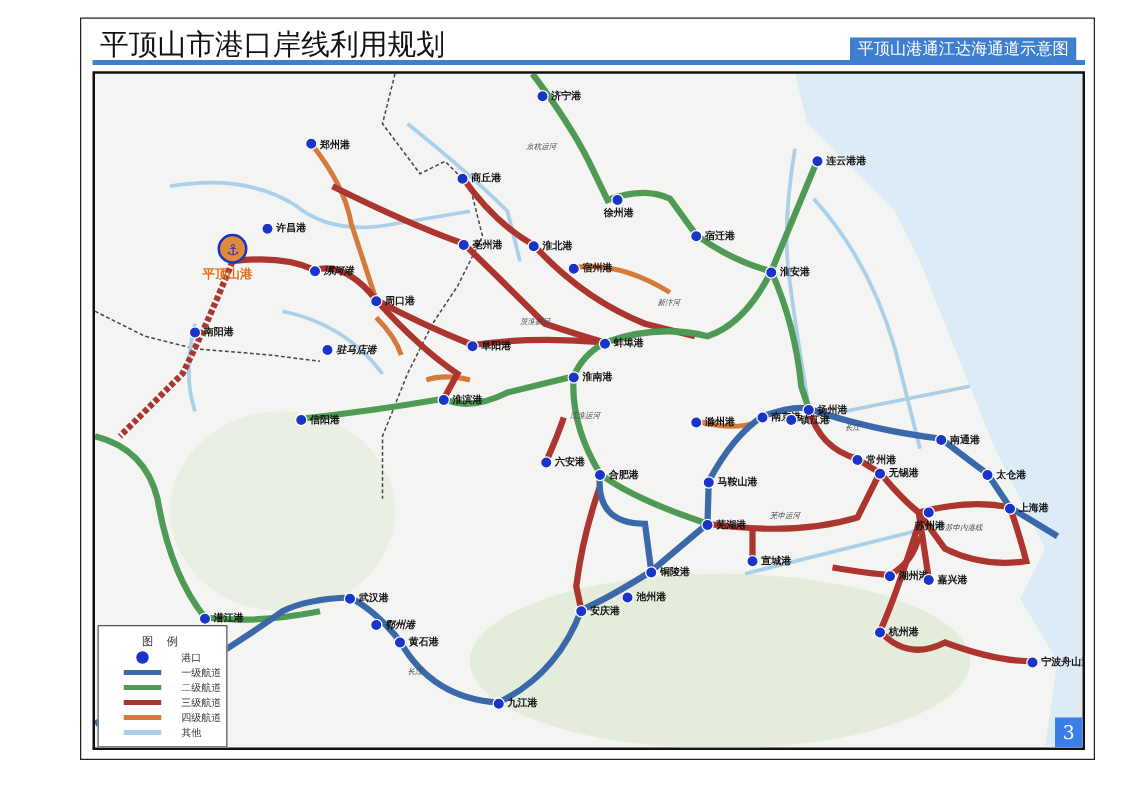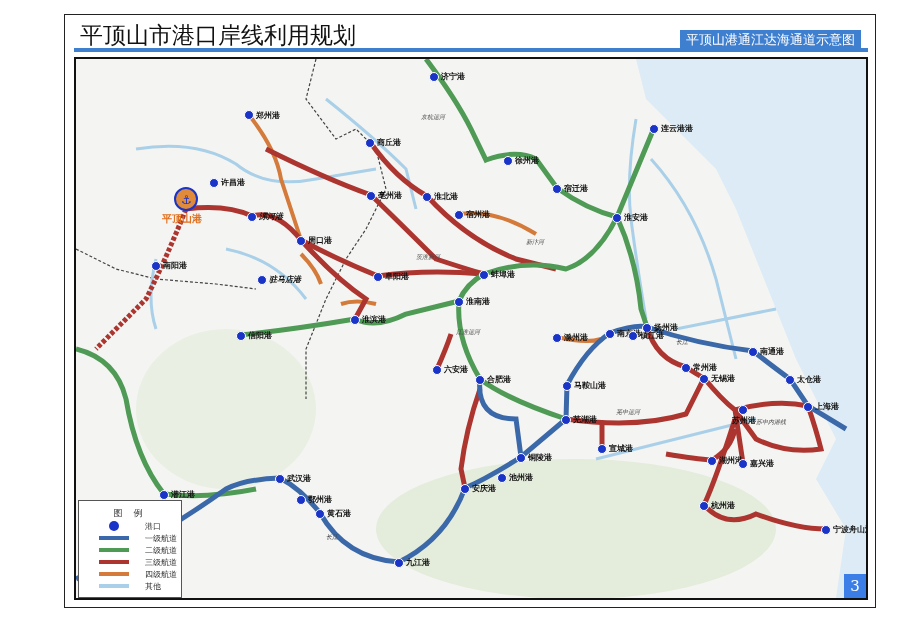--- a/index.html
+++ b/index.html
@@ -132,21 +132,21 @@
         <span style="font-size: 8px; font-weight: bold; color: rgb(17, 17, 17); margin-left: 2px; white-space: nowrap; font-family: &quot;DejaVu Sans&quot;, sans-serif;">亳州港</span>
       </div>
       <div class="port" style="left: 346px; top: 132px; display: flex; align-items: center;">
         <span style="width: 10px; height: 10px; border-radius: 50%; background: rgb(26, 52, 200); display: inline-block; border: 1px solid rgb(255, 255, 255); box-sizing: border-box;"></span>
         <span style="font-size: 8px; font-weight: bold; color: rgb(17, 17, 17); margin-left: 2px; white-space: nowrap; font-family: &quot;DejaVu Sans&quot;, sans-serif;">淮北港</span>
       </div>
       <div class="port" style="left: 378px; top: 150px; display: flex; align-items: center;">
         <span style="width: 10px; height: 10px; border-radius: 50%; background: rgb(26, 52, 200); display: inline-block; border: 1px solid rgb(255, 255, 255); box-sizing: border-box;"></span>
         <span style="font-size: 8px; font-weight: bold; color: rgb(17, 17, 17); margin-left: 2px; white-space: nowrap; font-family: &quot;DejaVu Sans&quot;, sans-serif;">宿州港</span>
       </div>
-      <div class="port" style="left: 427px; top: 96px; display: flex; align-items: center;">
+      <div class="port" style="left: 405px; top: 96px; display: flex; align-items: center; flex-direction: column;">
         <span style="width: 10px; height: 10px; border-radius: 50%; background: rgb(26, 52, 200); display: inline-block; border: 1px solid rgb(255, 255, 255); box-sizing: border-box;"></span>
         <span style="font-size: 8px; font-weight: bold; color: rgb(17, 17, 17); margin-left: 2px; white-space: nowrap; font-family: &quot;DejaVu Sans&quot;, sans-serif;">徐州港</span>
       </div>
       <div class="port" style="left: 476px; top: 124px; display: flex; align-items: center;">
         <span style="width: 10px; height: 10px; border-radius: 50%; background: rgb(26, 52, 200); display: inline-block; border: 1px solid rgb(255, 255, 255); box-sizing: border-box;"></span>
         <span style="font-size: 8px; font-weight: bold; color: rgb(17, 17, 17); margin-left: 2px; white-space: nowrap; font-family: &quot;DejaVu Sans&quot;, sans-serif;">宿迁港</span>
       </div>
       <div class="port" style="left: 573px; top: 64px; display: flex; align-items: center;">
         <span style="width: 10px; height: 10px; border-radius: 50%; background: rgb(26, 52, 200); display: inline-block; border: 1px solid rgb(255, 255, 255); box-sizing: border-box;"></span>
         <span style="font-size: 8px; font-weight: bold; color: rgb(17, 17, 17); margin-left: 2px; white-space: nowrap; font-family: &quot;DejaVu Sans&quot;, sans-serif;">连云港港</span>
@@ -268,21 +268,21 @@
         <span style="font-size: 8px; font-weight: bold; color: rgb(17, 17, 17); margin-left: 2px; white-space: nowrap; font-family: &quot;DejaVu Sans&quot;, sans-serif;">杭州港</span>
       </div>
       <div class="port" style="left: 745px; top: 465px; display: flex; align-items: center;">
         <span style="width: 10px; height: 10px; border-radius: 50%; background: rgb(26, 52, 200); display: inline-block; border: 1px solid rgb(255, 255, 255); box-sizing: border-box;"></span>
         <span style="font-size: 8px; font-weight: bold; color: rgb(17, 17, 17); margin-left: 2px; white-space: nowrap; font-family: &quot;DejaVu Sans&quot;, sans-serif;">宁波舟山港</span>
       </div>
       <div class="port" style="left: 199px; top: 414px; display: flex; align-items: center;">
         <span style="width: 10px; height: 10px; border-radius: 50%; background: rgb(26, 52, 200); display: inline-block; border: 1px solid rgb(255, 255, 255); box-sizing: border-box;"></span>
         <span style="font-size: 8px; font-weight: bold; color: rgb(17, 17, 17); margin-left: 2px; white-space: nowrap; font-family: &quot;DejaVu Sans&quot;, sans-serif;">武汉港</span>
       </div>
-      <div class="port" style="left: 220px; top: 435px; display: flex; align-items: center;">
+      <div class="port" style="left: 220px; top: 435px; display: flex; align-items: center; font-style: italic;">
         <span style="width: 10px; height: 10px; border-radius: 50%; background: rgb(26, 52, 200); display: inline-block; border: 1px solid rgb(255, 255, 255); box-sizing: border-box;"></span>
         <span style="font-size: 8px; font-weight: bold; color: rgb(17, 17, 17); margin-left: 2px; white-space: nowrap; font-family: &quot;DejaVu Sans&quot;, sans-serif;">鄂州港</span>
       </div>
       <div class="port" style="left: 239px; top: 449px; display: flex; align-items: center;">
         <span style="width: 10px; height: 10px; border-radius: 50%; background: rgb(26, 52, 200); display: inline-block; border: 1px solid rgb(255, 255, 255); box-sizing: border-box;"></span>
         <span style="font-size: 8px; font-weight: bold; color: rgb(17, 17, 17); margin-left: 2px; white-space: nowrap; font-family: &quot;DejaVu Sans&quot;, sans-serif;">黄石港</span>
       </div>
       <div class="port" style="left: 318px; top: 498px; display: flex; align-items: center;">
         <span style="width: 10px; height: 10px; border-radius: 50%; background: rgb(26, 52, 200); display: inline-block; border: 1px solid rgb(255, 255, 255); box-sizing: border-box;"></span>
         <span style="font-size: 8px; font-weight: bold; color: rgb(17, 17, 17); margin-left: 2px; white-space: nowrap; font-family: &quot;DejaVu Sans&quot;, sans-serif;">九江港</span>

